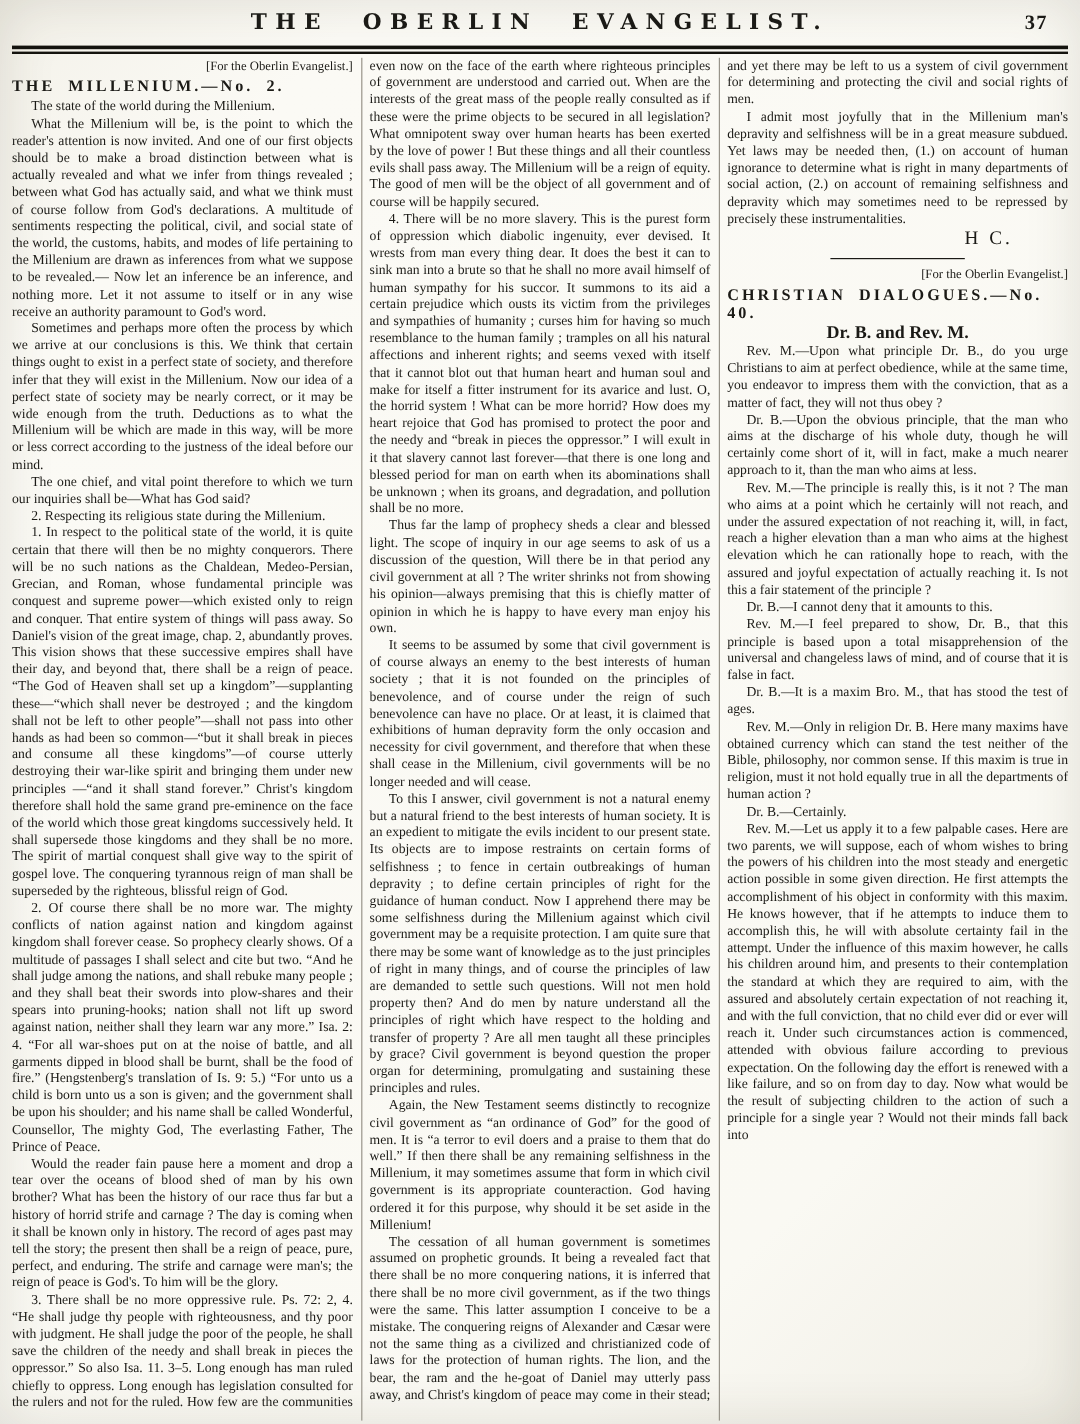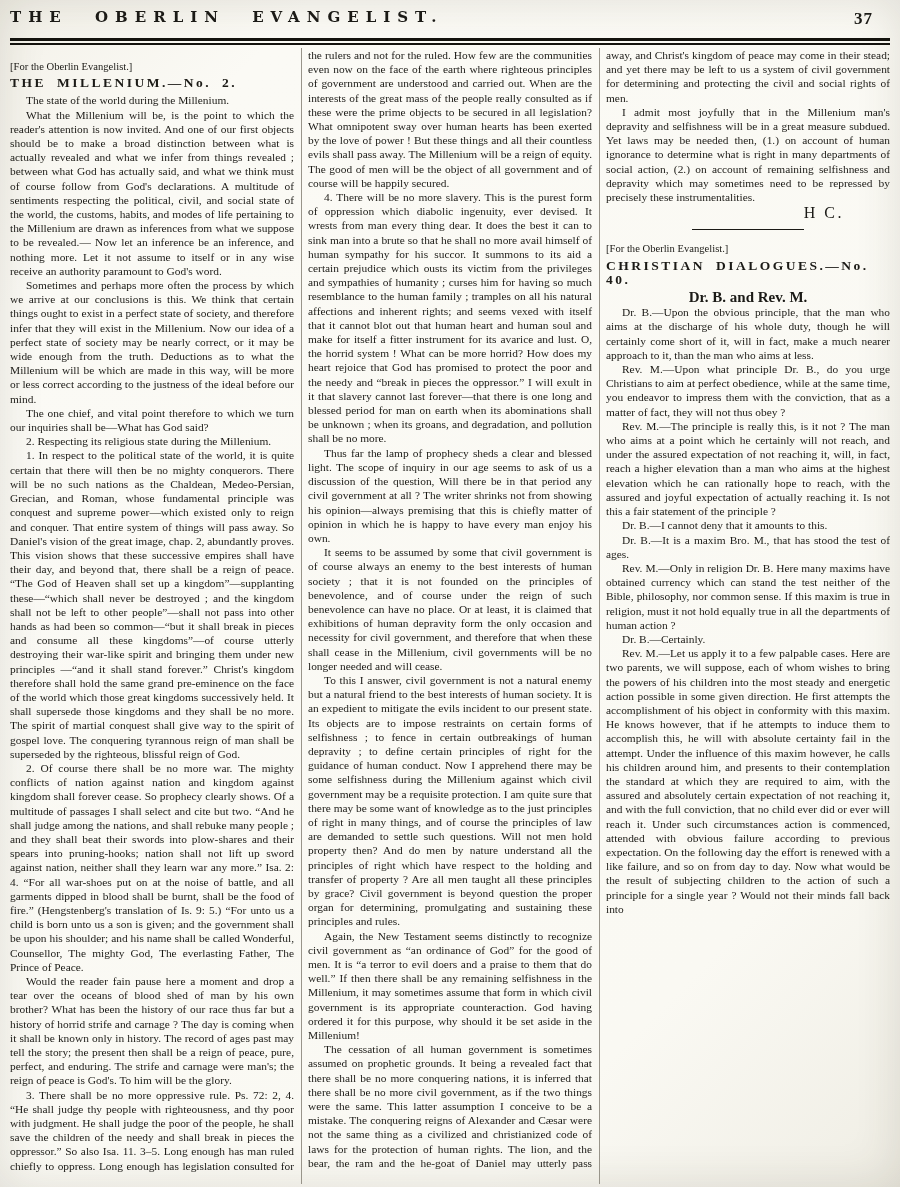--- a/index.html
+++ b/index.html
@@ -13,22 +13,23 @@
     width: 900px; height: 1187px;
     background: linear-gradient(135deg, #f3f1e9 0%, #fbfaf5 15%, #faf9f3 80%, #efede4 100%);
     box-shadow: inset 0 0 46px rgba(62, 56, 38, 0.14);
     color: #1b1a16;
     padding: 5px 10px 0 10px;
     overflow: hidden;
   }
   .masthead { position: relative; height: 31px; }
   .masthead h1 {
     margin: 0; padding-top: 3px;
+    text-align: center;
     font-family: "DejaVu Serif", "Liberation Serif", serif;
-    font-size: 15px; font-weight: bold;
+    font-size: 18px; font-weight: bold;
     letter-spacing: 7px; word-spacing: 15px;
     white-space: nowrap;
   }
   .page-number {
     position: absolute; right: 17px; top: 4px;
     font-size: 17px; font-weight: bold; letter-spacing: 1px;
   }
   .rule-double {
     height: 7px; margin-top: 2px;
     border-top: 3px solid #14130e;
@@ -41,21 +42,21 @@
     column-gap: 14px;
     column-rule: 1px solid #98948a;
     column-fill: auto;
     overflow: hidden;
     font-size: 11.4px;
     line-height: 14.2px;
     text-align: justify;
     hyphens: none;
   }
   .columns p { margin: 0; text-indent: 16px; }
-  .dateline { text-align: left; font-size: 10.6px; margin: 12px 0 1px; text-indent: 0; }
+  .dateline { text-align: right; font-size: 10.6px; margin: 1px 0 1px; text-indent: 0; }
   .art-title {
     margin: 2px 0 3px; text-align: left;
     font-size: 13.5px; font-weight: bold;
     letter-spacing: 2.5px; word-spacing: 5px;
   }
   .byline { text-align: center; font-weight: bold; font-size: 15px; margin-bottom: 1px; }
   .subtitle { text-indent: 16px; }
   .signature {
     text-align: right; padding-right: 46px;
     text-indent: 0 !important;
@@ -103,24 +104,25 @@
       <p>I admit most joyfully that in the Millenium man's depravity and selfishness will be in a great measure subdued.  Yet laws may be needed then, (1.) on account of human ignorance to determine what is right in many departments of social action, (2.) on account of remaining selfishness and depravity which may sometimes need to be repressed by precisely these instrumentalities.</p>
       <p class="signature">H C.</p>
     </section>
 
     <div class="divider"></div>
 
     <section>
       <div class="dateline">[For the Oberlin Evangelist.]</div>
       <h2 class="art-title">CHRISTIAN DIALOGUES.—No. 40.</h2>
       <div class="byline">Dr. B. and Rev. M.</div>
+      <p>Rev. M.—Upon what principle Dr. B., do you urge Christians to aim at perfect obedience, while at the same time, you endeavor to impress them with the conviction, that as a matter of fact, they will not thus obey ?</p>
       <p>Dr. B.—Upon the obvious principle, that the man who aims at the discharge of his whole duty, though he will certainly come short of it, will in fact, make a much nearer approach to it, than the man who aims at less.</p>
-      <p>Rev. M.—Upon what principle Dr. B., do you urge Christians to aim at perfect obedience, while at the same time, you endeavor to impress them with the conviction, that as a matter of fact, they will not thus obey ?</p>
       <p>Rev. M.—The principle is really this, is it not ?  The man who aims at a point which he certainly will not reach, and under the assured expectation of not reaching it, will, in fact, reach a higher elevation than a man who aims at the highest elevation which he can rationally hope to reach, with the assured and joyful expectation of actually reaching it.  Is not this a fair statement of the principle ?</p>
       <p>Dr. B.—I cannot deny that it amounts to this.</p>
+      <p>Rev. M.—I feel prepared to show, Dr. B., that this principle is based upon a total misapprehension of the universal and changeless laws of mind, and of course that it is false in fact.</p>
       <p>Dr. B.—It is a maxim Bro. M., that has stood the test of ages.</p>
       <p>Rev. M.—Only in religion Dr. B.  Here many maxims have obtained currency which can stand the test neither of the Bible, philosophy, nor common sense.  If this maxim is true in religion, must it not hold equally true in all the departments of human action ?</p>
       <p>Dr. B.—Certainly.</p>
       <p>Rev. M.—Let us apply it to a few palpable cases.  Here are two parents, we will suppose, each of whom wishes to bring the powers of his children into the most steady and energetic action possible in some given direction.  He first attempts the accomplishment of his object in conformity with this maxim.  He knows however, that if he attempts to induce them to accomplish this, he will with absolute certainty fail in the attempt.  Under the influence of this maxim however, he calls his children around him, and presents to their contemplation the standard at which they are required to aim, with the assured and absolutely certain expectation of not reaching it, and with the full conviction, that no child ever did or ever will reach it.  Under such circumstances action is commenced, attended with obvious failure according to previous expectation.  On the following day the effort is renewed with a like failure, and so on from day to day.  Now what would be the result of subjecting children to the action of such a principle for a single year ?  Would not their minds fall back into</p>
     </section>
 
   </main>
 </div>
 
 </body></html>

